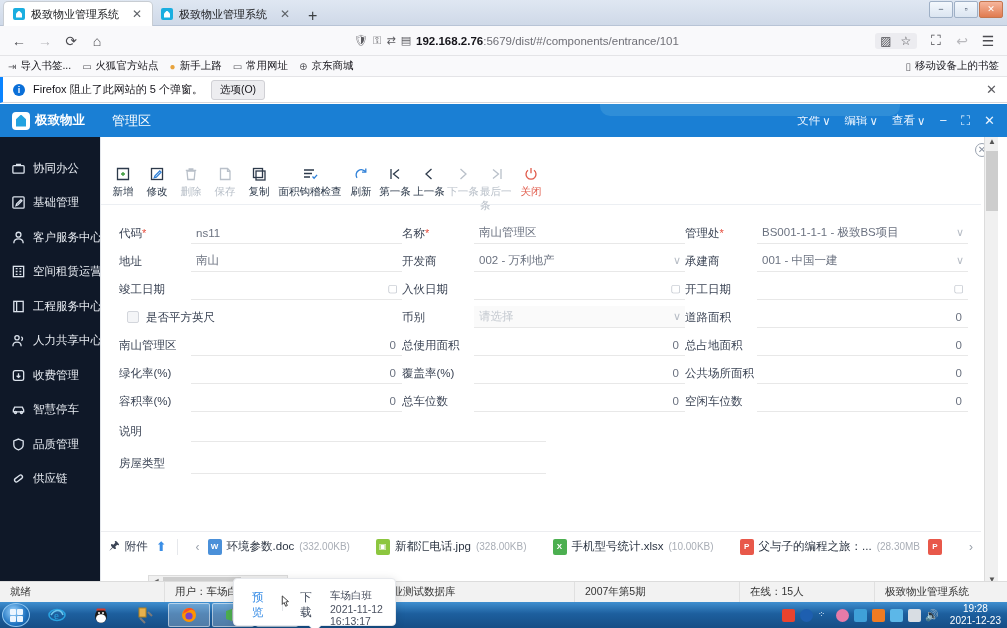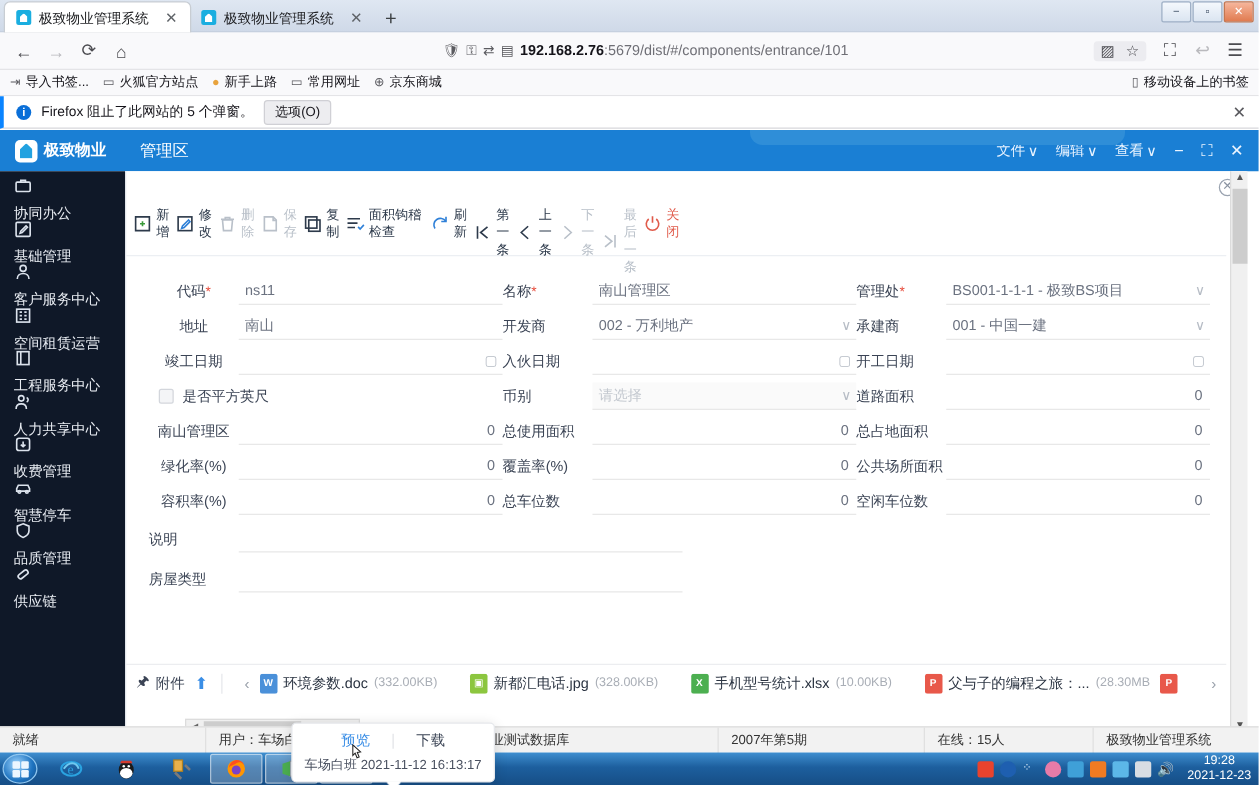--- a/index.html
+++ b/index.html
@@ -141,22 +141,22 @@
     position: absolute; left: 600px; top: 0; width: 300px; height: 12px;
     background: #2f8ed8; border-radius: 0 0 10px 10px;
   }
 
   
   .sidebar {
     position: absolute; left: 0; top: 33px; width: 100px; height: 451px;
     background: #0f1828; padding-top: 4px; overflow: hidden;
   }
   .side-item {
-    height: 34.5px; display: flex; align-items: flex-start; gap: 7px;
-    padding-left: 11px; color: #e8ecf2; font-size: 11.5px; white-space: nowrap; flex-direction: column;
+    height: 34.5px; display: flex; align-items: flex-end; gap: 7px;
+    padding-left: 11px; color: #e8ecf2; font-size: 11.5px; white-space: nowrap;
   }
   .side-item.sub { padding-left: 31px; background: #2b3444; font-size: 11.5px; height: 30px; }
   .side-ic {
     width: 15px; height: 15px; flex: 0 0 15px; display: flex;
     align-items: center; justify-content: center;
   }
   .side-ic svg { width: 15px; height: 15px; stroke: #dbe2ec; fill: none; stroke-width: 1.4; }
 
   
   .inner-win {
@@ -168,37 +168,37 @@
     border: 1px solid #9aa3b0; border-radius: 50%; color: #8a93a1;
     font-size: 10px; line-height: 12px; text-align: center;
   }
   
   .tb {
     position: absolute; left: 0; top: 26px; width: 880px; height: 42px;
     display: flex; align-items: flex-start; padding-left: 5px; gap: 0;
     border-bottom: 1px solid #eceff3;
   }
   .tb-item {
-    width: 34px; display: flex; flex-direction: row; align-items: center;
+    width: 34px; display: flex; flex-direction: column; align-items: center;
     gap: 3px; color: #2d3a4b; font-size: 10.5px; padding-top: 2px;
   }
   .tb-item.dis { color: #b9c0c9; }
   .tb-item.red { color: #e05a4a; }
   .tb-item.wide { width: 68px; }
   .tb-ic { height: 17px; display: flex; align-items: center; justify-content: center; }
   .tb-ic svg { width: 16px; height: 16px; fill: none; stroke: currentColor; stroke-width: 1.3; }
 
   
   .form {
     position: absolute; left: 0; top: 70px; width: 880px; height: 360px;
     padding: 12px 0 0 18px;
   }
   .frow { display: flex; height: 28px; align-items: center; }
   .fcell { display: flex; align-items: center; }
-  .fcell.c1 { width: 283px; text-align: center; }
+  .fcell.c1 { width: 283px; }
   .fcell.c2 { width: 283px; }
   .fcell.c3 { width: 283px; }
   .flabel {
     width: 72px; font-size: 11.5px; color: #3b4455; white-space: nowrap; flex: 0 0 72px;
   }
   .flabel .req { color: #e74c3c; font-size: 11px; }
   .finput {
     flex: 1; height: 22px; border: none; border-bottom: 1px solid #e8e8e8;
     font-size: 11.5px; color: #6b7280; padding: 0 4px 0 5px;
     display: flex; align-items: center; background: transparent;
@@ -230,21 +230,21 @@
     font-size: 8px; color: #fff; font-weight: bold;
   }
   .att-name { font-size: 11.5px; color: #2b3442; }
   .att-size { font-size: 10px; color: #a9aeb6; }
 
   
   .popup {
     position: absolute; left: 233px; top: 474px; width: 163px; height: 48px;
     background: #fff; border: 1px solid #e6e8ec; border-radius: 4px;
     box-shadow: 0 2px 10px rgba(0,0,0,.14); z-index: 40;
-    display: flex; flex-direction: column; align-items: center; padding-top: 6px;
+    display: flex; flex-direction: row; align-items: center; padding-top: 6px;
   }
   .popup::after {
     content: ""; position: absolute; left: 50%; bottom: -6px; margin-left: -6px;
     width: 0; height: 0; border-left: 6px solid transparent;
     border-right: 6px solid transparent; border-top: 6px solid #fff;
     filter: drop-shadow(0 1px 0 #e6e8ec);
   }
   .popup-acts { display: flex; align-items: center; gap: 0; font-size: 11.5px; }
   .popup-acts a { color: #3a8ee6; padding: 0 18px; text-decoration: none; }
   .popup-sep { width: 1px; height: 12px; background: #e2e4e8; }

